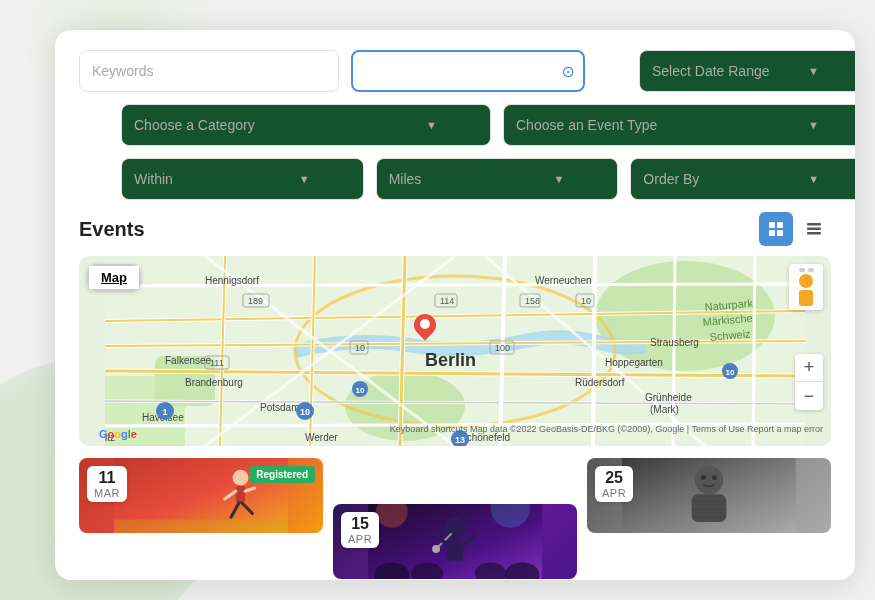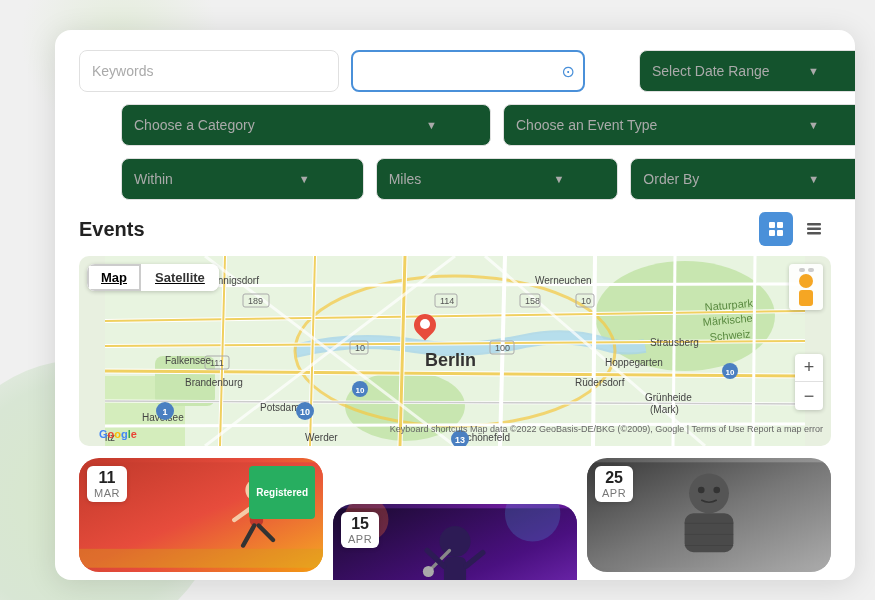--- a/index.html
+++ b/index.html
@@ -316,22 +316,22 @@
       color: #666;
     }
 
     
     .event-cards {
       display: flex;
       gap: 10px;
     }
     .event-card {
       flex: 1;
-      height: 114px;
-      border-radius: 20px;
+      height: 75px;
+      border-radius: 8px;
       overflow: hidden;
       position: relative;
       background: #333;
     }
 
     
     .card-runner {
       background: linear-gradient(135deg, #c0392b 0%, #e74c3c 50%, #f39c12 100%);
     }
 
@@ -372,21 +372,21 @@
     }
 
     .registered-badge {
       position: absolute;
       top: 8px;
       right: 8px;
       background: #27ae60;
       color: #fff;
       font-size: 10px;
       font-weight: 600;
-      padding: 21px 7px;
+      padding: 3px 7px;
       border-radius: 4px;
     }
   </style>
 </head>
 <body>
 
 <div class="bg-circle-top"></div>
 <div class="bg-circle-green"></div>
 
 <div class="card">
@@ -551,21 +551,20 @@
       <text x="355" y="187" font-size="9" fill="#fff" font-family="Arial" font-weight="700" text-anchor="middle">13</text>
       <circle cx="255" cy="133" r="8" fill="#4a7fc1"></circle>
       <text x="255" y="137" font-size="8" fill="#fff" font-family="Arial" font-weight="700" text-anchor="middle">10</text>
       <circle cx="625" cy="115" r="8" fill="#4a7fc1"></circle>
       <text x="625" y="119" font-size="8" fill="#fff" font-family="Arial" font-weight="700" text-anchor="middle">10</text>
     </svg>
 
     
     <div class="map-controls">
       <button class="map-btn active">Map</button>
-      <button class="map-btn">Satellite</button>
     </div>
 
     
     <div class="map-pegman">
       <div class="pegman-dots">
         <div class="pegman-dot"></div>
         <div class="pegman-dot"></div>
       </div>
       <div class="pegman-head"></div>
       <div class="pegman-body"></div>

